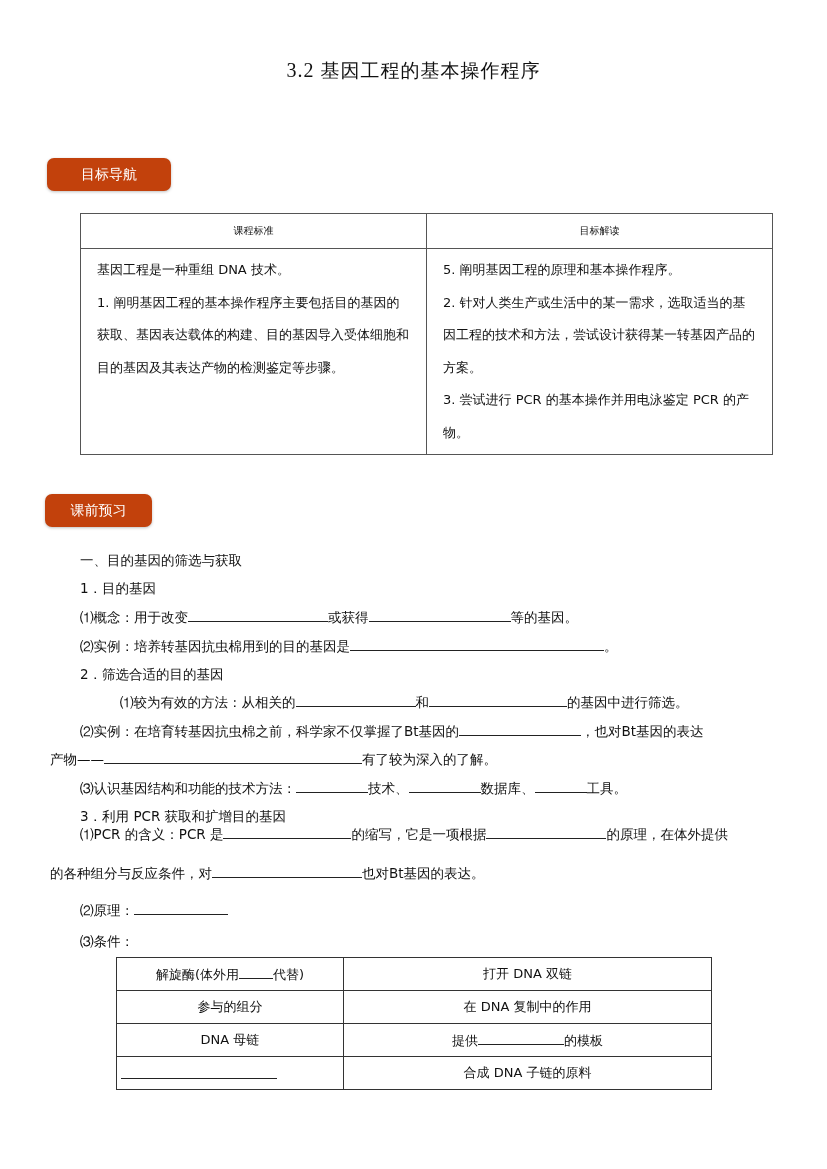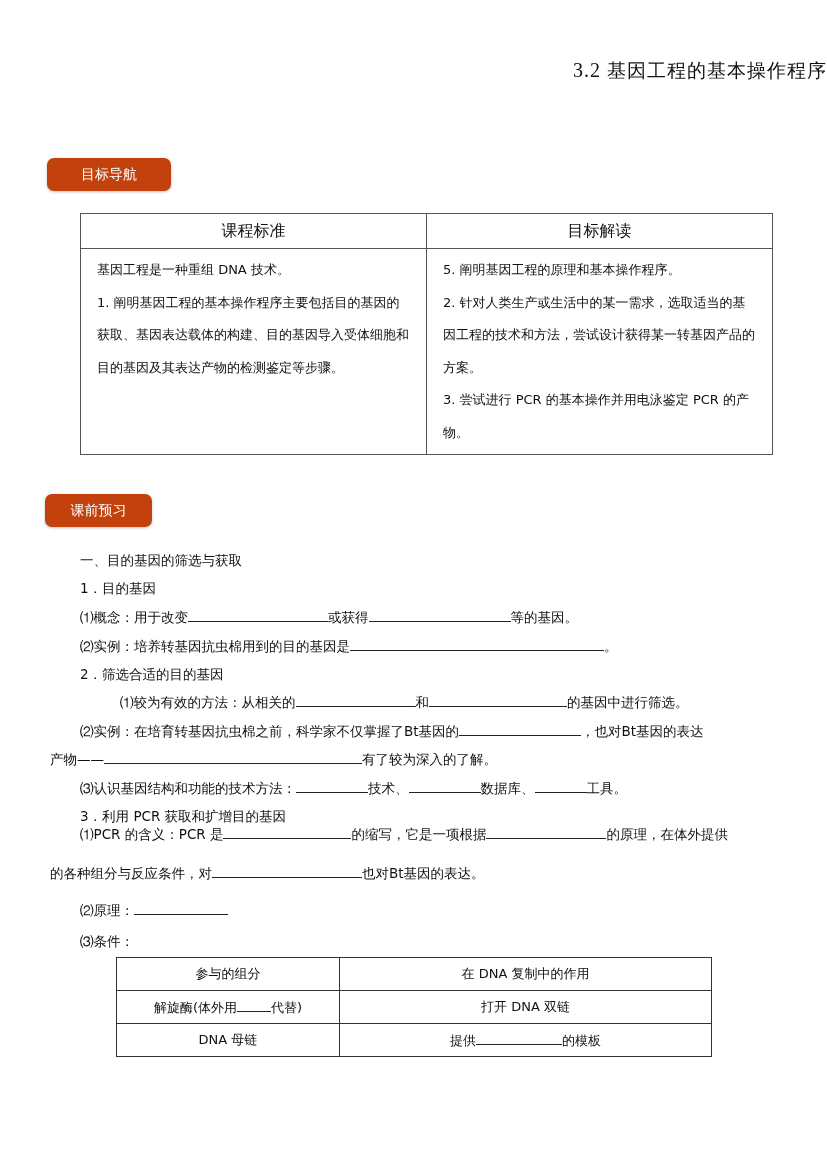--- a/index.html
+++ b/index.html
@@ -2,42 +2,42 @@
 <html><head>
 <meta charset="utf-8">
 <style>
   html, body { margin: 0; padding: 0; background: #ffffff; }
   body {
     width: 827px; height: 1169px; position: relative; overflow: hidden;
     font-family: "DejaVu Serif", "Liberation Serif", serif;
     color: #111111;
   }
   .title {
-    position: absolute; top: 58px; left: 0; width: 827px; text-align: right;
+    position: absolute; top: 58px; left: 0; width: 827px; text-align: center;
     font-size: 19px; letter-spacing: 1px; color: #111;
     font-family: "DejaVu Sans", "Liberation Sans", sans-serif;
   }
   .title .num { font-family: "Liberation Serif", "DejaVu Serif", serif; font-size: 20px; margin-right: 6px; }
   .tag {
     position: absolute; height: 33px; border-radius: 7px;
     background: #c2410c; color: #ffffff;
     font-family: "DejaVu Sans", "Liberation Sans", sans-serif;
     font-size: 14px; line-height: 33px; text-align: center;
     box-shadow: 0 1px 3px rgba(0,0,0,0.25);
   }
   .tag1 { top: 158px; left: 47px; width: 124px; }
   .tag2 { top: 494px; left: 45px; width: 107px; }
 
   table.goal {
     position: absolute; top: 213px; left: 80px; width: 693px;
     border-collapse: collapse; font-size: 13px;
     font-family: "DejaVu Sans", "Liberation Sans", sans-serif;
   }
   table.goal th, table.goal td { border: 1px solid #555; vertical-align: top; }
-  table.goal th { height: 32px; font-weight: normal; text-align: center; vertical-align: middle; font-size: 16px; }
+  table.goal th { height: 32px; font-weight: normal; text-align: center; vertical-align: middle; font-size: 10px; }
   table.goal td { padding: 5px 16px; height: 184px; width: 50%; }
   table.goal td p { margin: 0; line-height: 32.5px; }
 
   .prev { position: absolute; left: 50px; width: 730px; font-size: 13.5px;
     font-family: "DejaVu Sans", "Liberation Sans", sans-serif; }
   .line { position: absolute; white-space: nowrap; line-height: 20px; }
   .blank { display: inline-block; border-bottom: 1px solid #222; height: 14px; vertical-align: baseline; }
 
   table.cond {
     position: absolute; top: 957px; left: 116px; width: 596px;
@@ -112,29 +112,35 @@
   </div>
   <div class="line" style="top:900px; left:30px;">
     <span>⑵原理：</span><span class="blank" style="width:94px"></span>
   </div>
   <div class="line" style="top:931px; left:30px;">⑶条件：</div>
 </div>
 
 <table class="cond">
   <tbody>
       <tr>
-    <td class="c1">参与的组分</td>
-    <td>在 DNA 复制中的作用</td>
-  </tr>
-  <tr>
     <td class="c1">
       <span>解旋酶(体外用</span><span class="blank" style="width:34px"></span><span>代替)</span>
     </td>
     <td>打开 DNA 双链</td>
+  </tr>
+  <tr>
+    <td class="c1">参与的组分</td>
+    <td>在 DNA 复制中的作用</td>
   </tr>
   <tr>
     <td class="c1">DNA 母链</td>
     <td>
       <span>提供</span><span class="blank" style="width:86px"></span><span>的模板</span>
     </td>
   </tr>
+  <tr>
+    <td class="c1" style="text-align:left; padding-left:4px;">
+      <span class="blank" style="width:156px"></span>
+    </td>
+    <td>合成 DNA 子链的原料</td>
+  </tr>
 </tbody>
   </table>
 
 </body></html>

